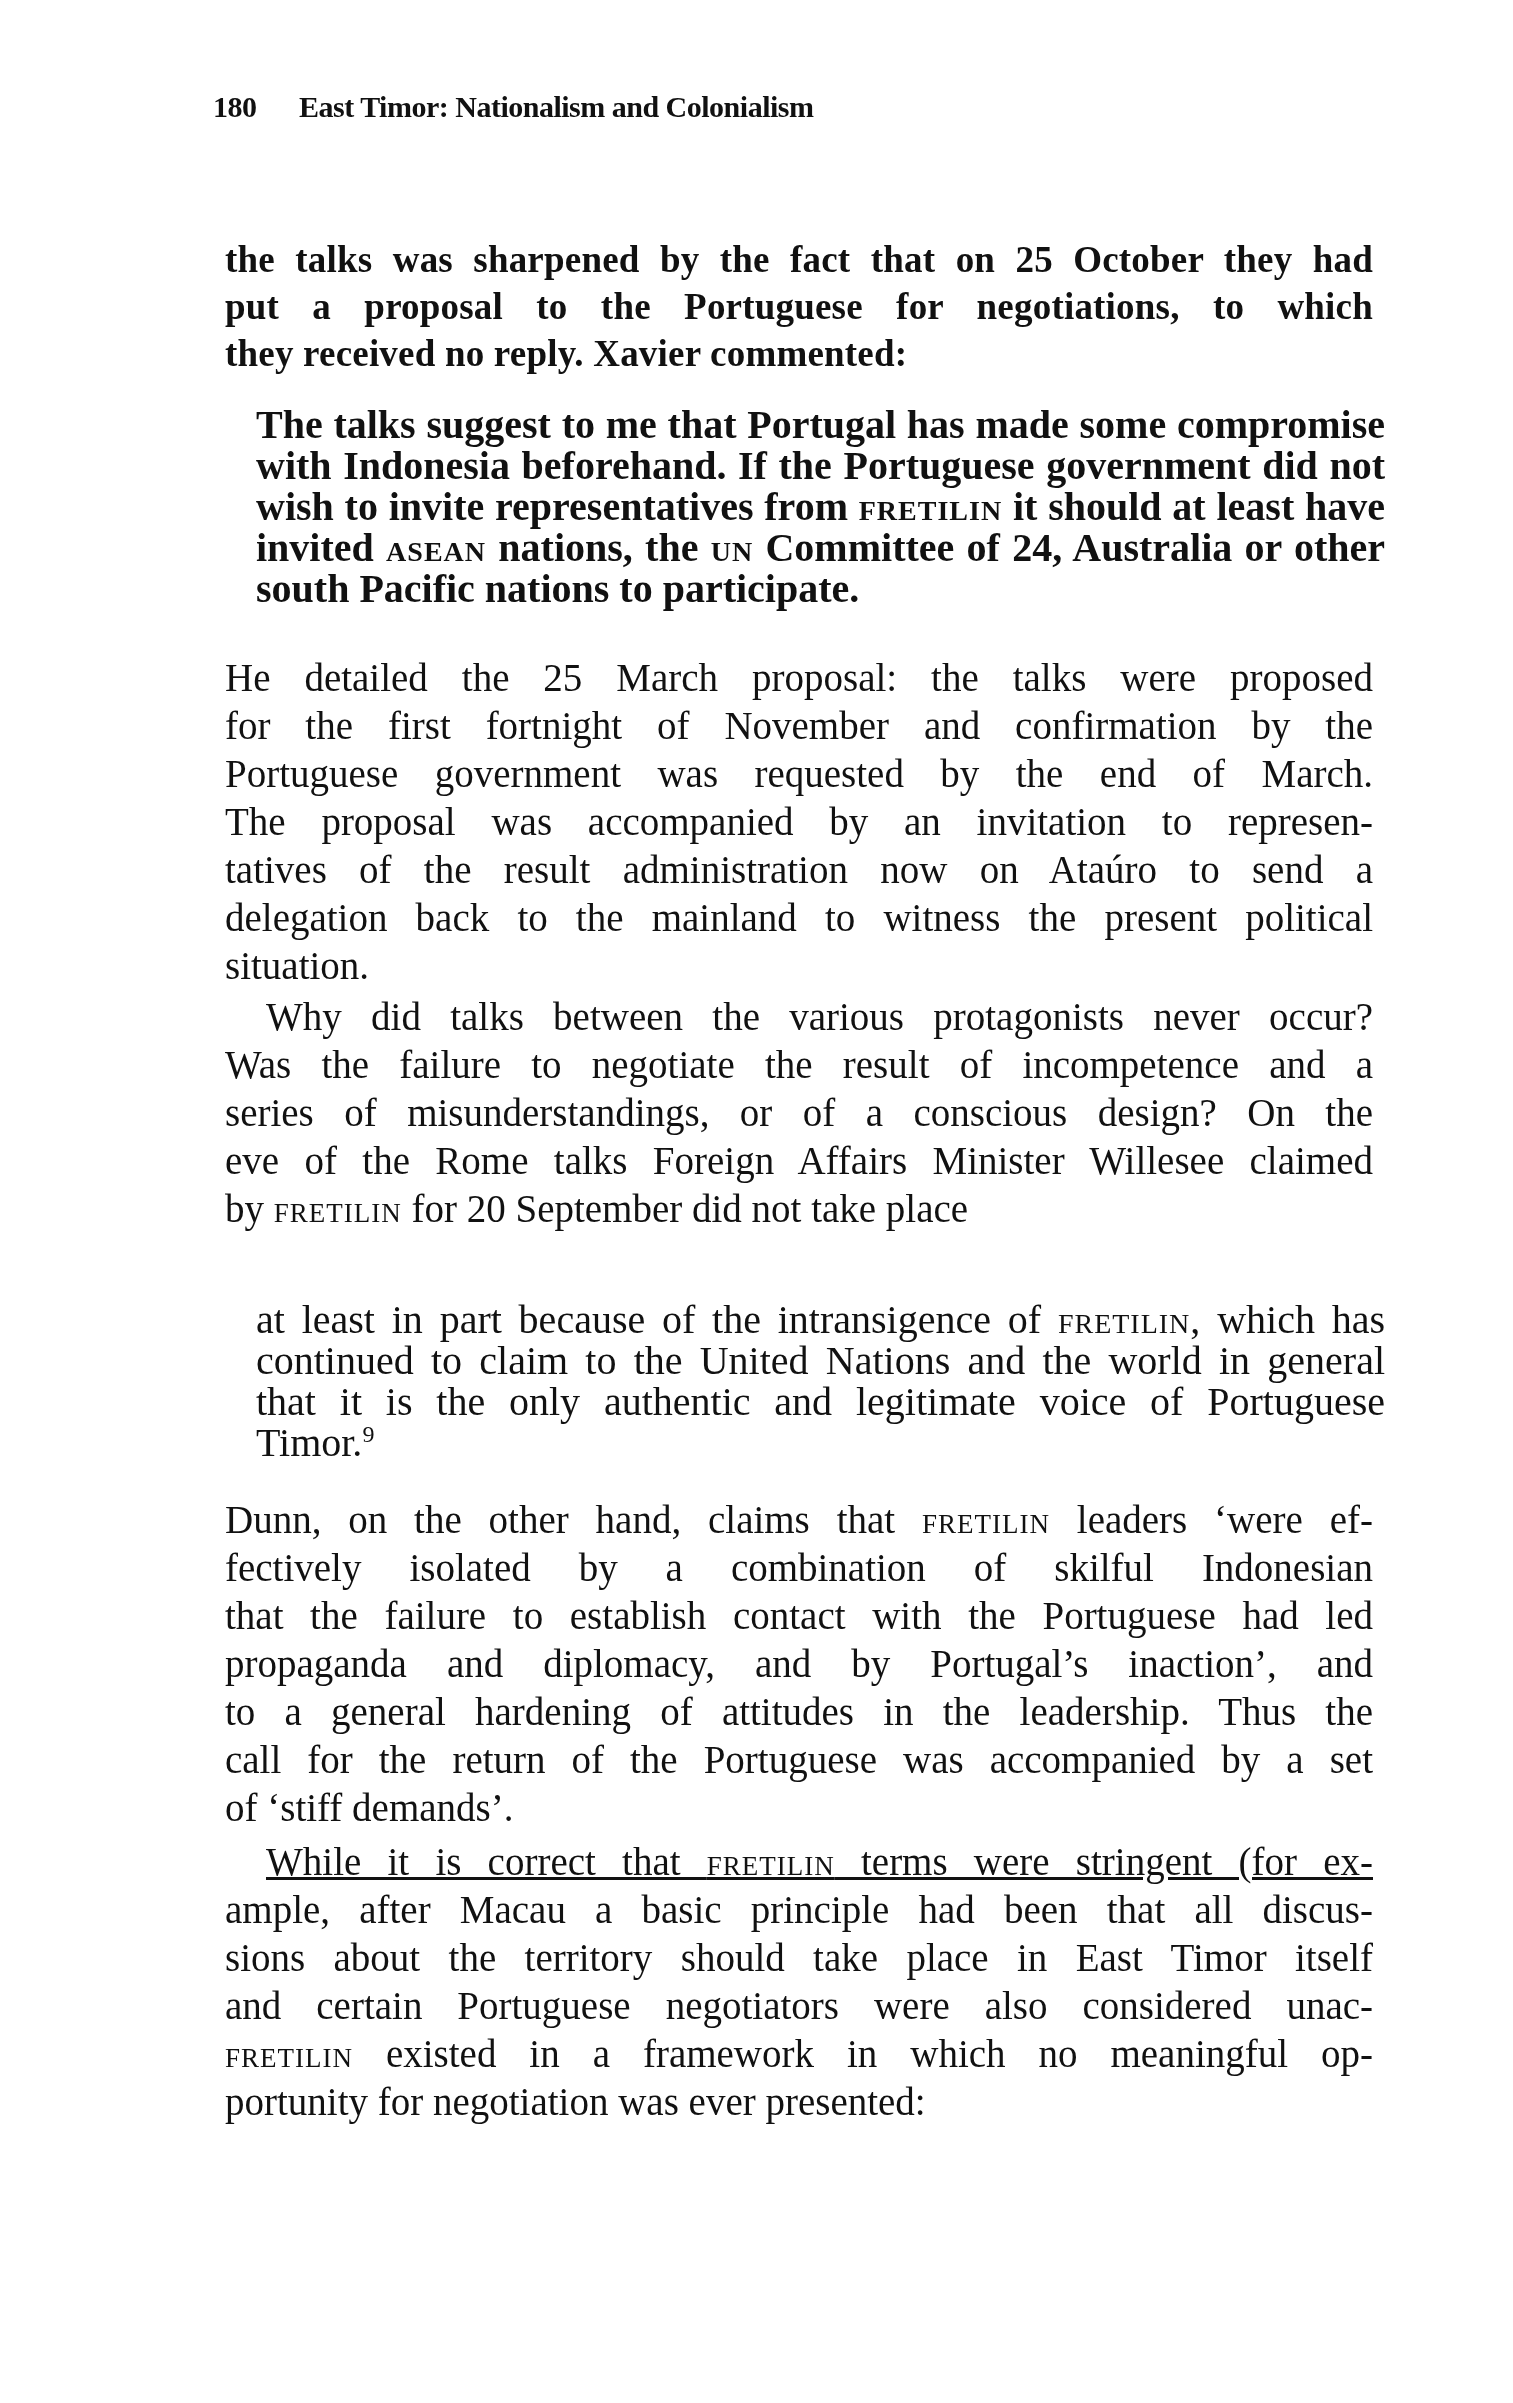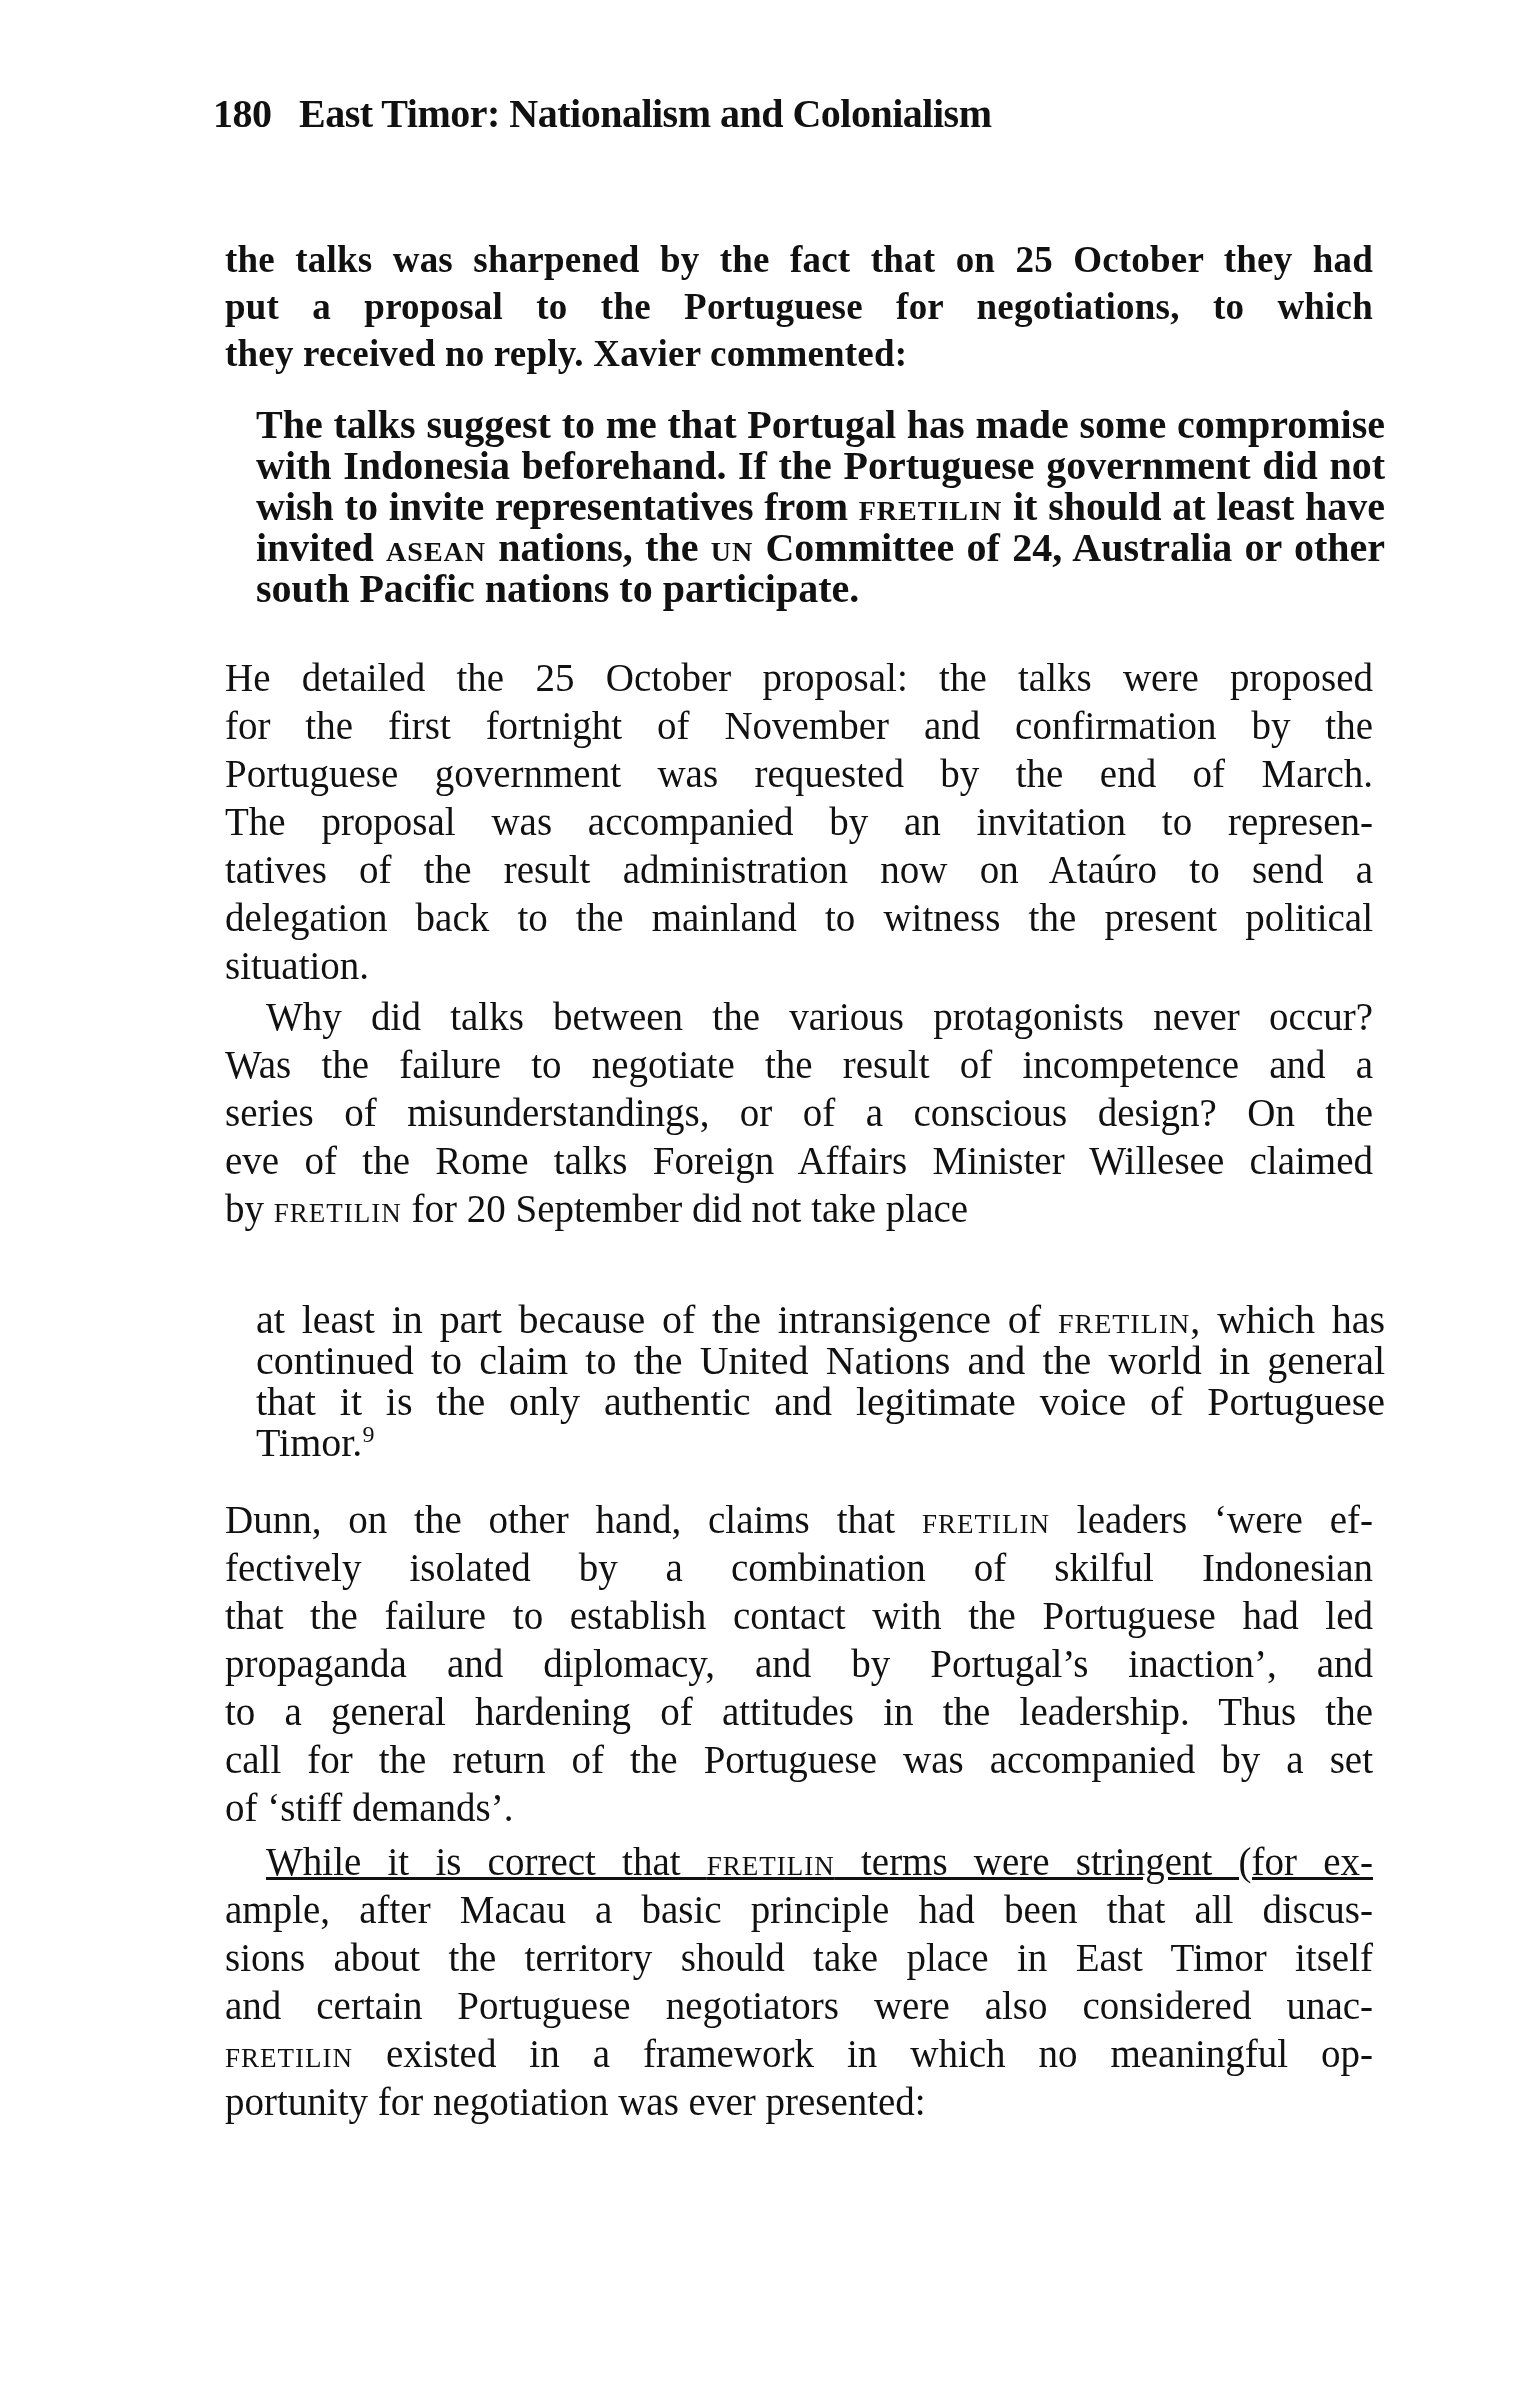--- a/index.html
+++ b/index.html
@@ -19,21 +19,21 @@
       position: absolute;
       left: 0;
       top: 0;
       width: 1514px;
       height: 2403px;
     }
     .running-head {
       position: absolute;
       left: 213px;
       top: 90px;
-      font-size: 40px;
+      font-size: 30px;
       font-weight: bold;
       letter-spacing: -0.5px;
       white-space: nowrap;
     }
     .running-head .folio {
       display: inline-block;
       width: 86px;
     }
     .text-block {
       position: absolute;
@@ -105,21 +105,21 @@
       <span class="line">The talks suggest to me that Portugal has made some compromise</span>
       <span class="line">with Indonesia beforehand. If the Portuguese government did not</span>
       <span class="line">wish to invite representatives from <span class="sc">FRETILIN</span> it should at least have</span>
       <span class="line">invited <span class="sc">ASEAN</span> nations, the <span class="sc">UN</span> Committee of 24, Australia or other</span>
       <span class="line last">south Pacific nations to participate.</span>
     </p>
   </div>
 
   <div class="text-block" style="top:638px;">
     <p class="para">
-      <span class="line">He detailed the 25 October proposal: the talks were proposed</span>
+      <span class="line">He detailed the 25 March proposal: the talks were proposed</span>
       <span class="line">for the first fortnight of November and confirmation by the</span>
       <span class="line">Portuguese government was requested by the end of March.</span>
       <span class="line">The proposal was accompanied by an invitation to represen-</span>
       <span class="line">tatives of the result administration now on Ataúro to send a</span>
       <span class="line">delegation back to the mainland to witness the present political</span>
       <span class="line last">situation.</span>
     </p>
   </div>
 
   <div class="text-block" style="top:977px;">

